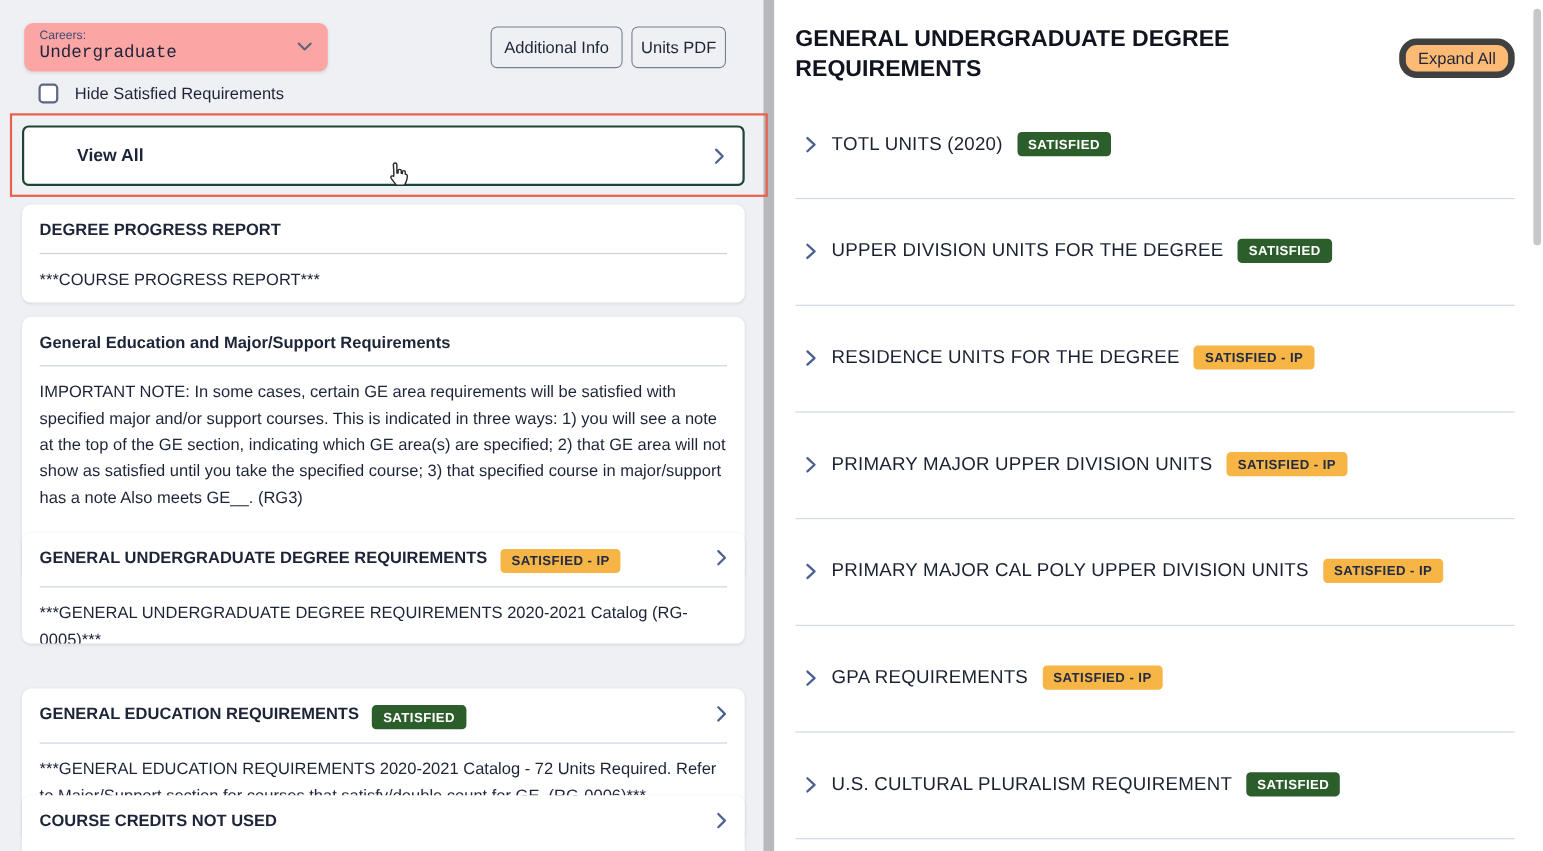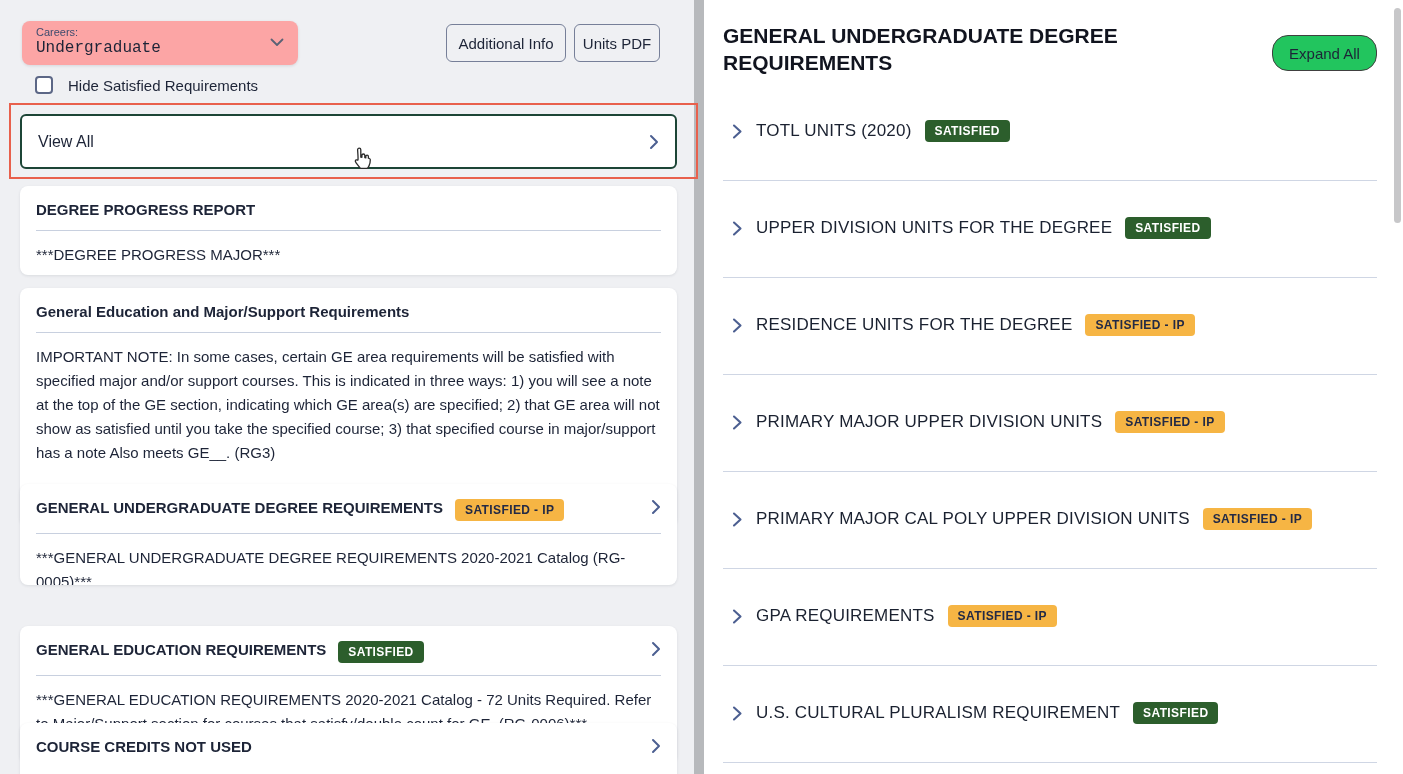--- a/index.html
+++ b/index.html
@@ -28,21 +28,21 @@
   .checkbox-row { position:absolute; left:35px; top:76px; display:flex; align-items:center; gap:15px; }
   .checkbox { width:18px; height:18px; border:2px solid #5c6786; border-radius:4px; background:#fff; cursor:pointer; }
   .checkbox-label { font-size:15px; color:#1d2437; }
 
   .annotation-box { position:absolute; left:9px; top:103px; width:689px; height:76px;
     border:2px solid #e8604c; pointer-events:none; z-index:40; }
 
   .view-all-card { position:absolute; left:20px; top:114px; width:657px; height:55px;
     background:#fff; border:2px solid #1c4536; border-radius:6px;
     display:flex; align-items:center; padding:0 16px; cursor:pointer; }
-  .view-all-label { font-size:16px; font-weight:normal; color:#1d2437; }
+  .view-all-label { font-size:16px; font-weight:bold; color:#1d2437;margin-left:32px; }
   .view-all-card .chev { margin-left:auto; }
 
   .cursor-icon { position:absolute; left:351px; top:146px; z-index:50; pointer-events:none; }
 
   .card { position:absolute; left:20px; width:657px; background:#fff; border-radius:8px;
     box-shadow:0 1px 3px rgba(30,38,60,.10); padding:0 16px; overflow:hidden; }
   .card-header { display:flex; align-items:flex-start; gap:12px; padding:15px 0 12px; }
   .card-title { font-size:15px; font-weight:bold; color:#1d2437; }
   .card-header .chev { margin-left:auto; flex:none; }
   .card-divider { border:none; border-top:1px solid #c8d0df; }
@@ -57,21 +57,21 @@
   .badge { font-size:12px; font-weight:bold; letter-spacing:.4px; padding:4px 10px;
     border-radius:4px; white-space:nowrap; flex:none; }
   .badge[data-type="satisfied"]    { background:#2c5e2c; color:#ffffff; }
   .badge[data-type="satisfied-ip"] { background:#f6b544; color:#232a45; }
 
   
   .right-panel { position:absolute; left:704px; top:0; width:699px; height:774px; background:#fff; }
   .rp-title { position:absolute; left:19px; top:22px; width:440px;
     font-size:21px; line-height:27px; font-weight:bold; color:#11141f; }
   .expand-all-btn { position:absolute; left:568px; top:35px; width:105px; height:36px;
-    border:1px solid #404040; border-radius:16px; background:#22c55e; font-family:inherit;
+    border:6px solid #404040; border-radius:16px; background:#fdba74; font-family:inherit;
     font-size:15px; color:#1d2437; cursor:pointer; }
 
   .req-list { position:absolute; left:0; top:107px; width:699px; }
   .req-row { position:relative; height:97px; cursor:pointer; }
   .req-row-inner { display:flex; align-items:center; gap:13px; padding:13px 12px 0 28px; }
   .req-label { font-size:17px; color:#1a2130; letter-spacing:.2px; }
   .req-row::after { content:""; position:absolute; left:19px; right:26px; top:73px;
     border-top:1px solid #cfd6e4; }
 
   .right-scroll-thumb { position:absolute; left:1394px; top:8px; width:7px; height:215px;
@@ -111,21 +111,21 @@
             <path d="M2 2 L8 8 L2 14" fill="none" stroke="#4c5f91" stroke-width="2" stroke-linecap="round" stroke-linejoin="round"></path>
           </svg>
       </span>
     </div>
 
     <div class="card card-dpr">
       <div class="card-header">
         <span class="card-title">DEGREE PROGRESS REPORT</span>
       </div>
       <hr class="card-divider">
-      <div class="card-body">***DEGREE PROGRESS MAJOR***</div>
+      <div class="card-body">***COURSE PROGRESS REPORT***</div>
     </div>
 
     <div class="card card-gem">
       <div class="card-header">
         <span class="card-title">General Education and Major/Support Requirements</span>
       </div>
       <hr class="card-divider">
       <div class="card-body">IMPORTANT NOTE: In some cases, certain GE area requirements will be satisfied with specified major and/or support courses. This is indicated in three ways: 1) you will see a note at the top of the GE section, indicating which GE area(s) are specified; 2) that GE area will not show as satisfied until you take the specified course; 3) that specified course in major/support has a note Also meets GE__. (RG3)</div>
     </div>
 

